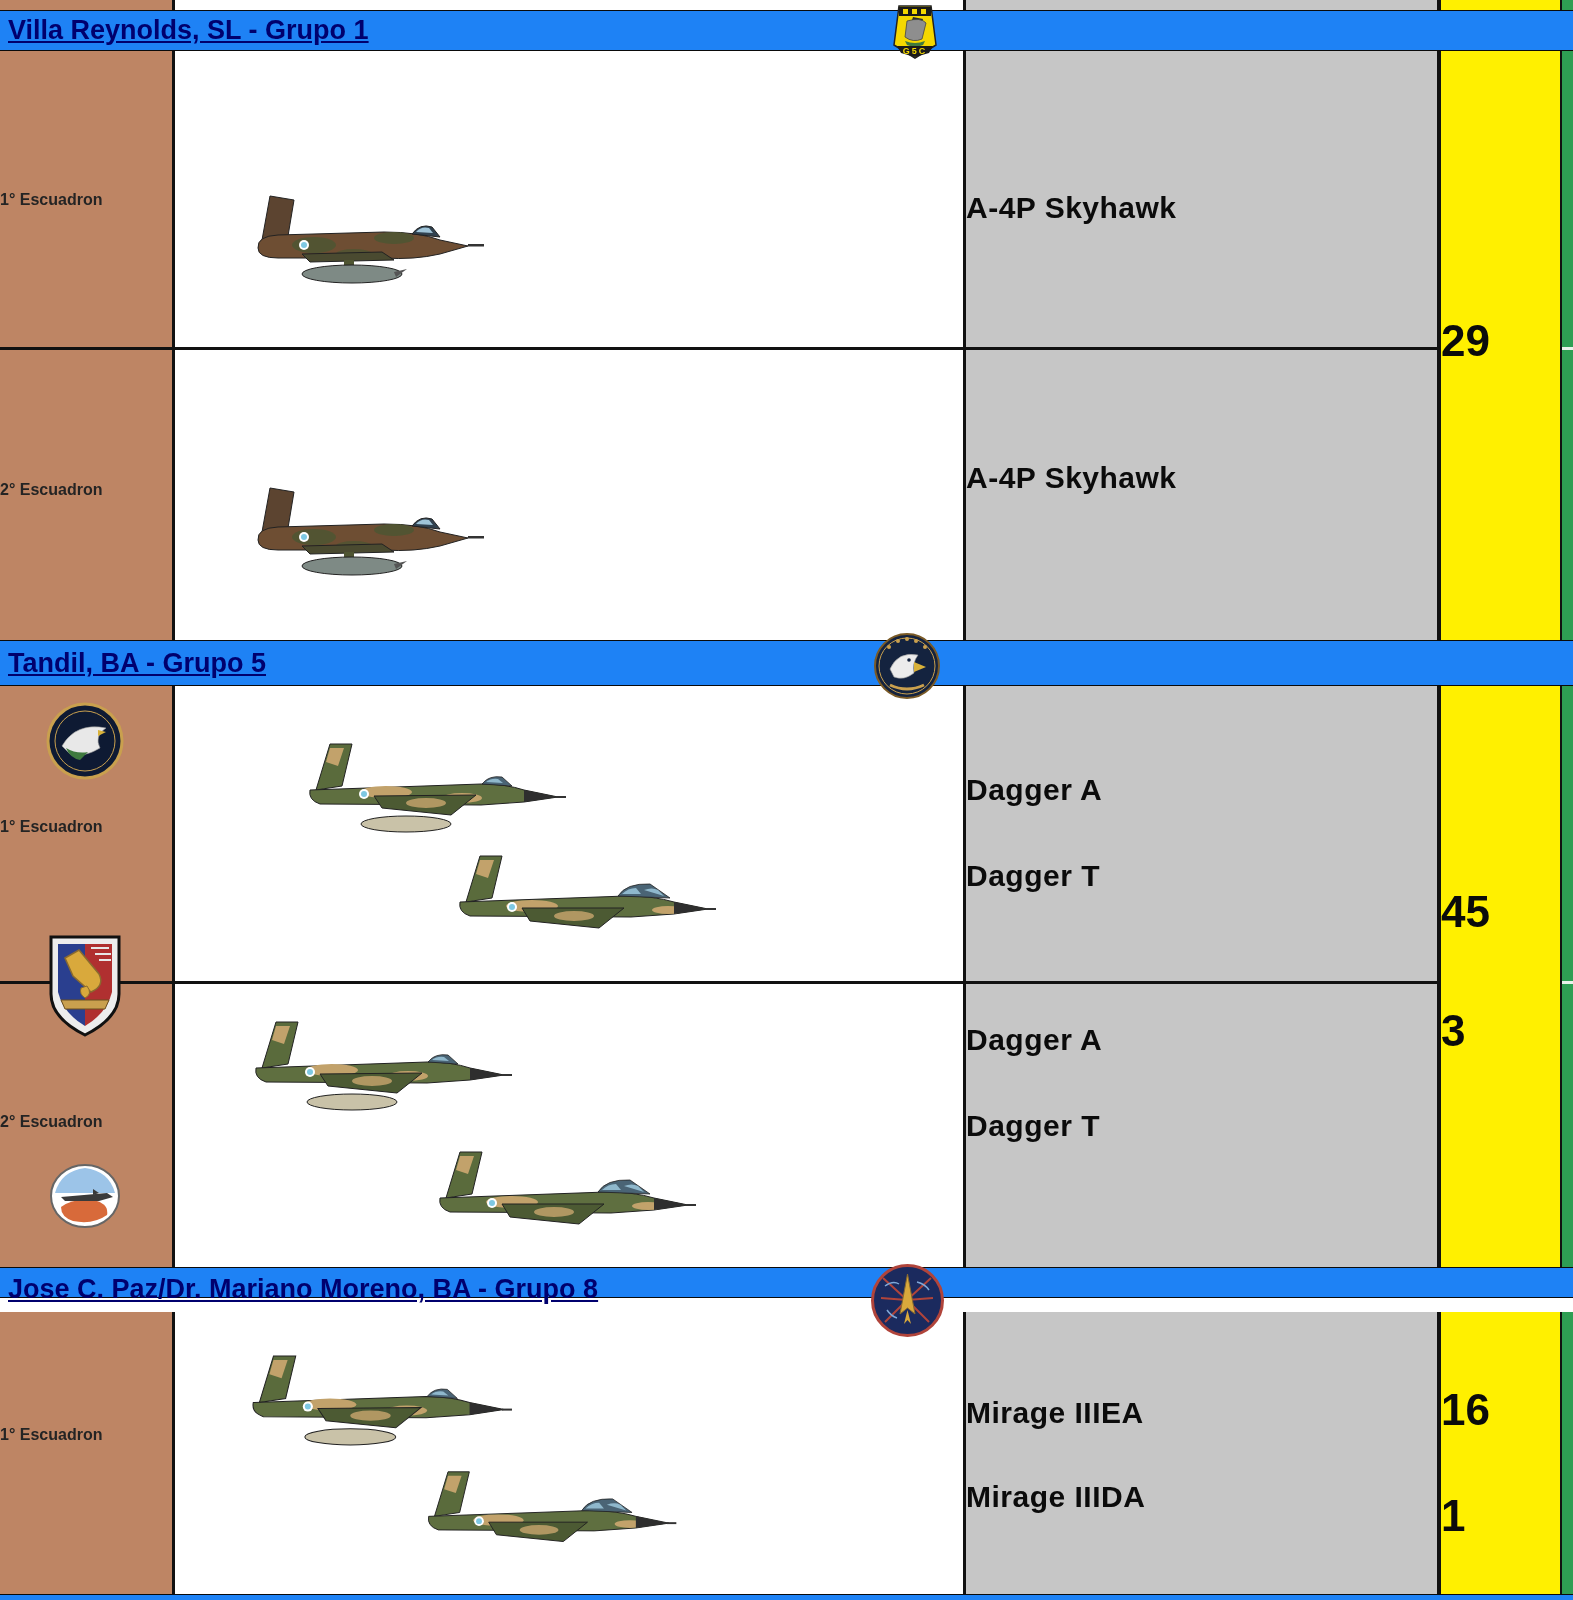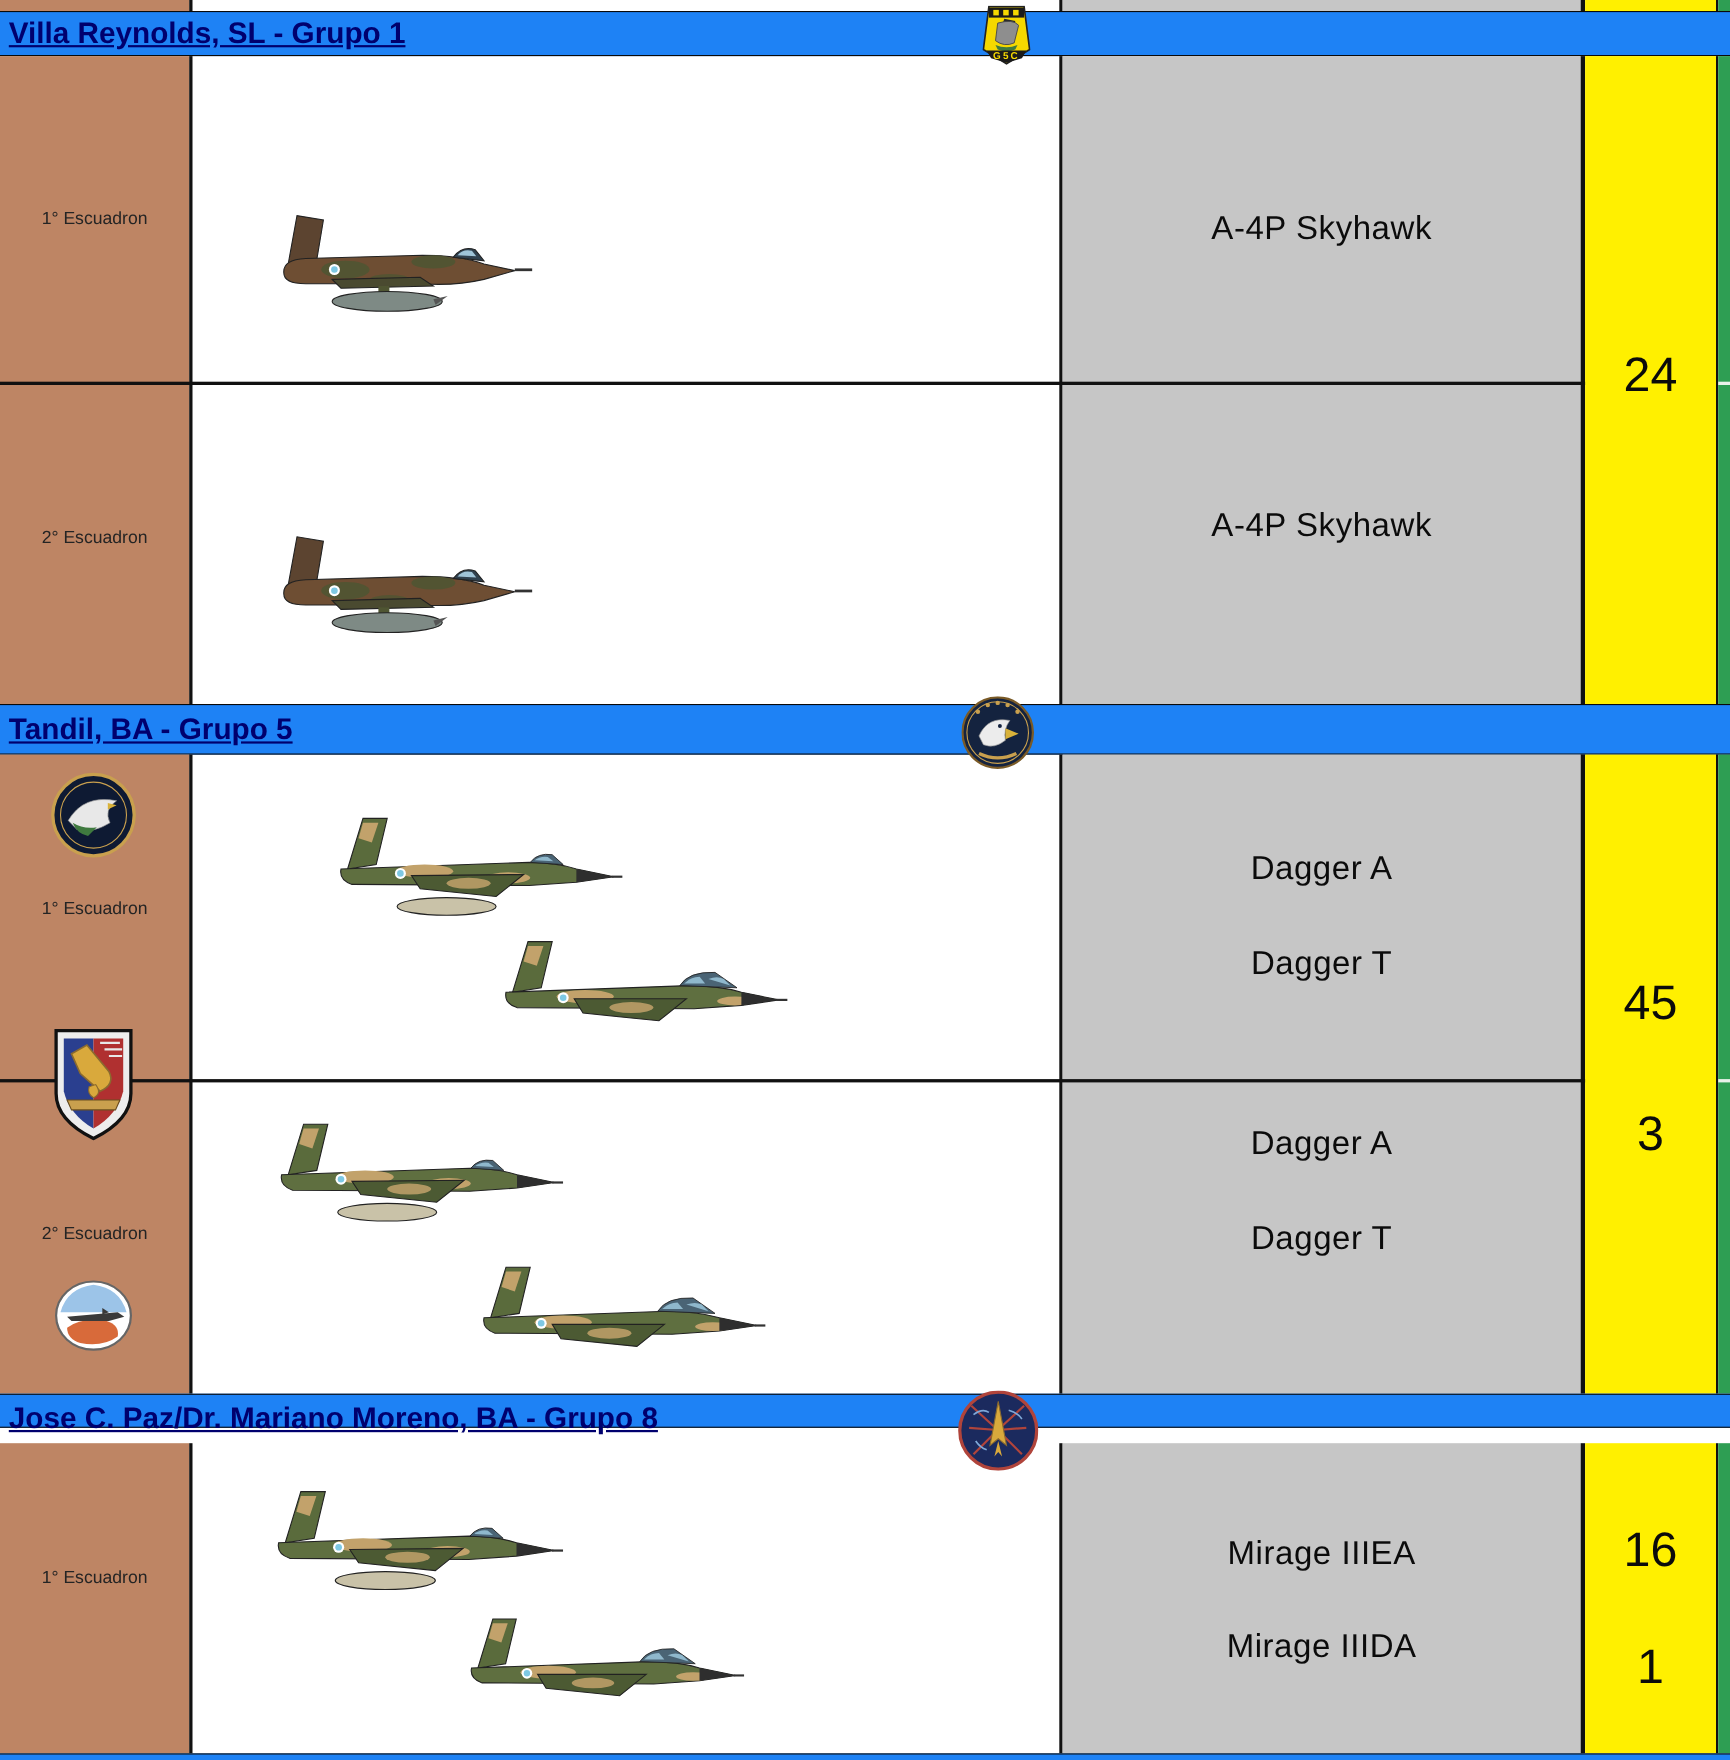--- a/index.html
+++ b/index.html
@@ -10,21 +10,21 @@
   .c{position:absolute;}
   .brown{background:var(--squadron-brown,#BE8564);}
   .gray{background:var(--type-gray,#C6C6C6);}
   .yellow{background:var(--count-yellow,#FFF000);}
   .green{background:var(--edge-green,#2E9E53);}
   .blue{background:var(--header-blue,#1E82F5);box-sizing:border-box;
         border-top:1px solid #0a0a0a;border-bottom:1px solid #0a0a0a;}
   .vl{background:#111;}
   .hl{background:#111;}
   .gap{background:#e9f2ea;}
-  .lbl{font-weight:normal;text-align:center;color:#242424;}
+  .lbl{font-weight:bold;color:#242424;}
   .sq{font-size:16px;line-height:18px;left:0;width:172px;}
   .ac{font-size:30px;line-height:32px;left:966px;width:471px;color:#0b0b0b;letter-spacing:.5px;}
   .cnt{font-size:44px;line-height:46px;left:1441px;width:119px;color:#0b0b0b;}
   .hdr-title{position:absolute;left:8px;top:0;font-size:27px;font-weight:bold;
              color:var(--header-text,#00006E);text-decoration:underline;white-space:nowrap;}
   svg{display:block;}
 </style>
 </head>
 <body>
 
@@ -131,21 +131,21 @@
       </svg>
   </div>
   <div class="c" style="left:244px;top:482px;width:240px;height:100px">
     <svg viewBox="0 0 240 100" width="240" height="100">
         <use href="#sym-skyhawk"></use>
       </svg>
   </div>
 
   <div class="c lbl ac" style="top:192px">A-4P Skyhawk</div>
   <div class="c lbl ac" style="top:462px">A-4P Skyhawk</div>
-  <div class="c lbl cnt" style="top:318px">24</div>
+  <div class="c lbl cnt" style="top:318px">29</div>
 
   <div class="c blue" style="left:0;top:640px;width:1573px;height:46px">
     <span class="hdr-title" style="line-height:44px">Tandil, BA - Grupo 5</span>
   </div>
 
   <div class="c" style="left:874px;top:633px;width:66px;height:66px;z-index:5">
     <svg viewBox="0 0 66 66" width="66" height="66">
       <circle cx="33" cy="33" r="32" fill="#14233F" stroke="#7A5A26" stroke-width="2"></circle>
       <circle cx="33" cy="33" r="28" fill="none" stroke="#C9A04E" stroke-width="1"></circle>
       <circle cx="15" cy="14" r="2" fill="#C9A04E"></circle>

